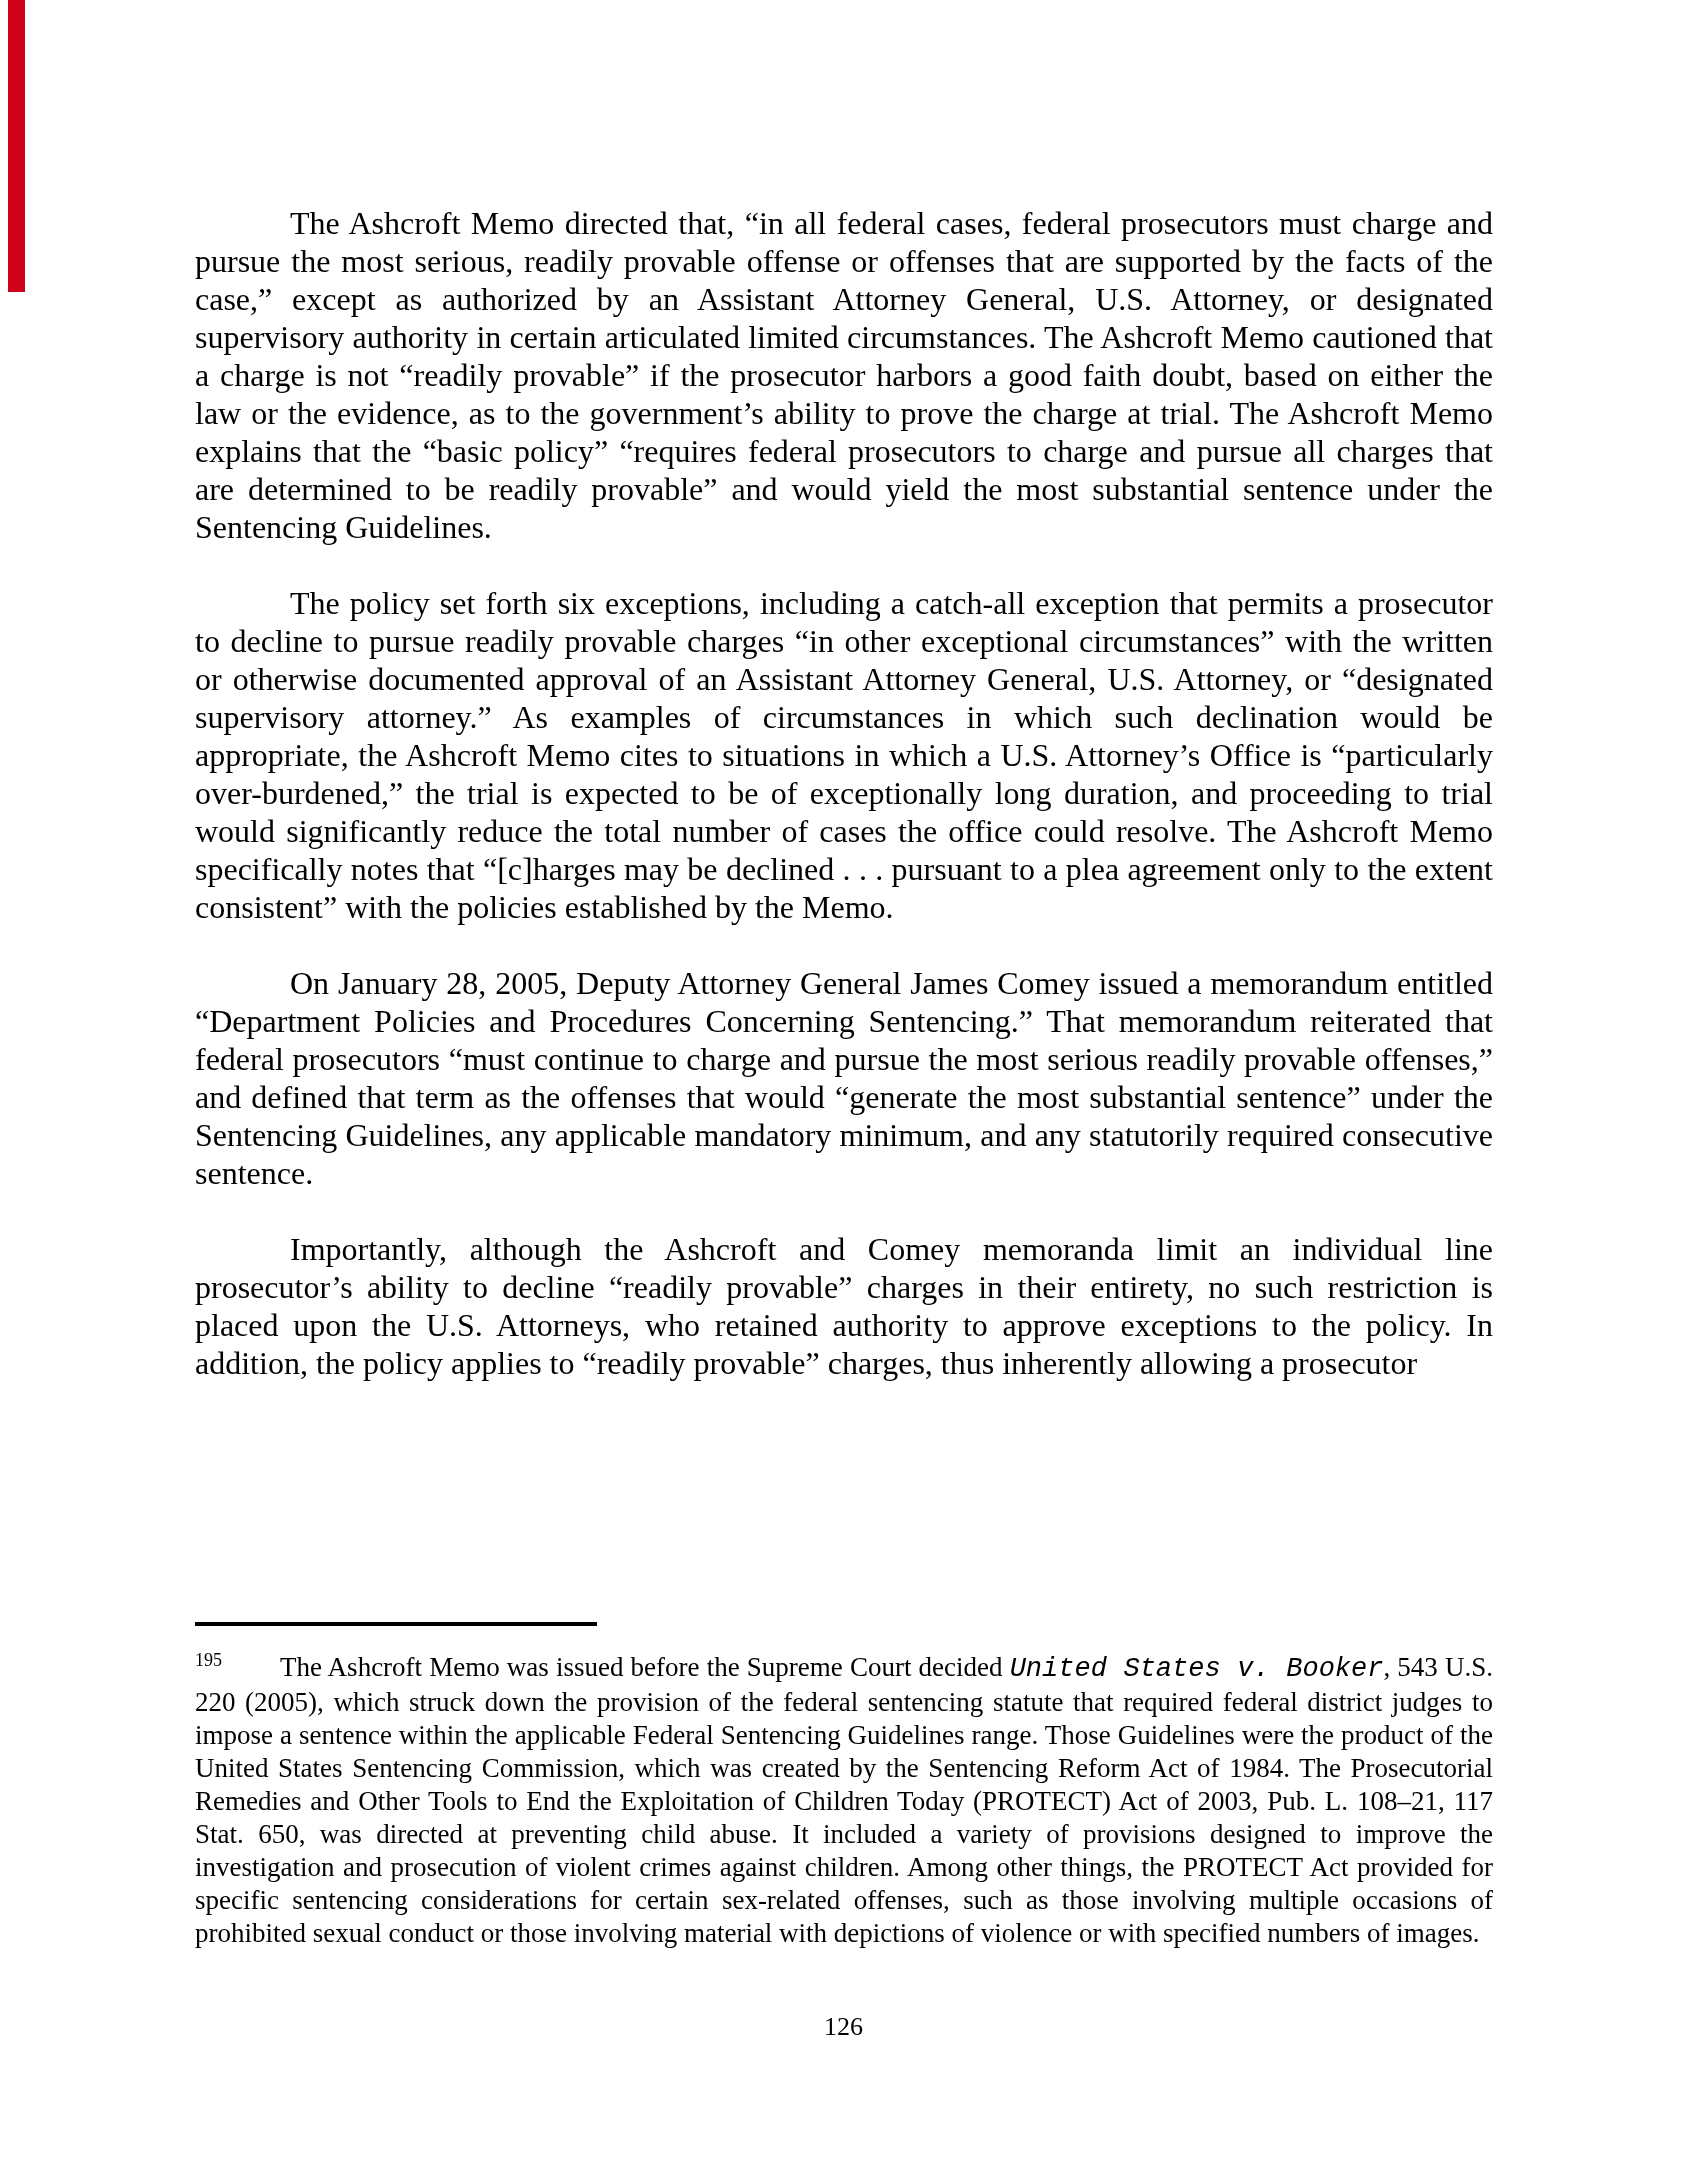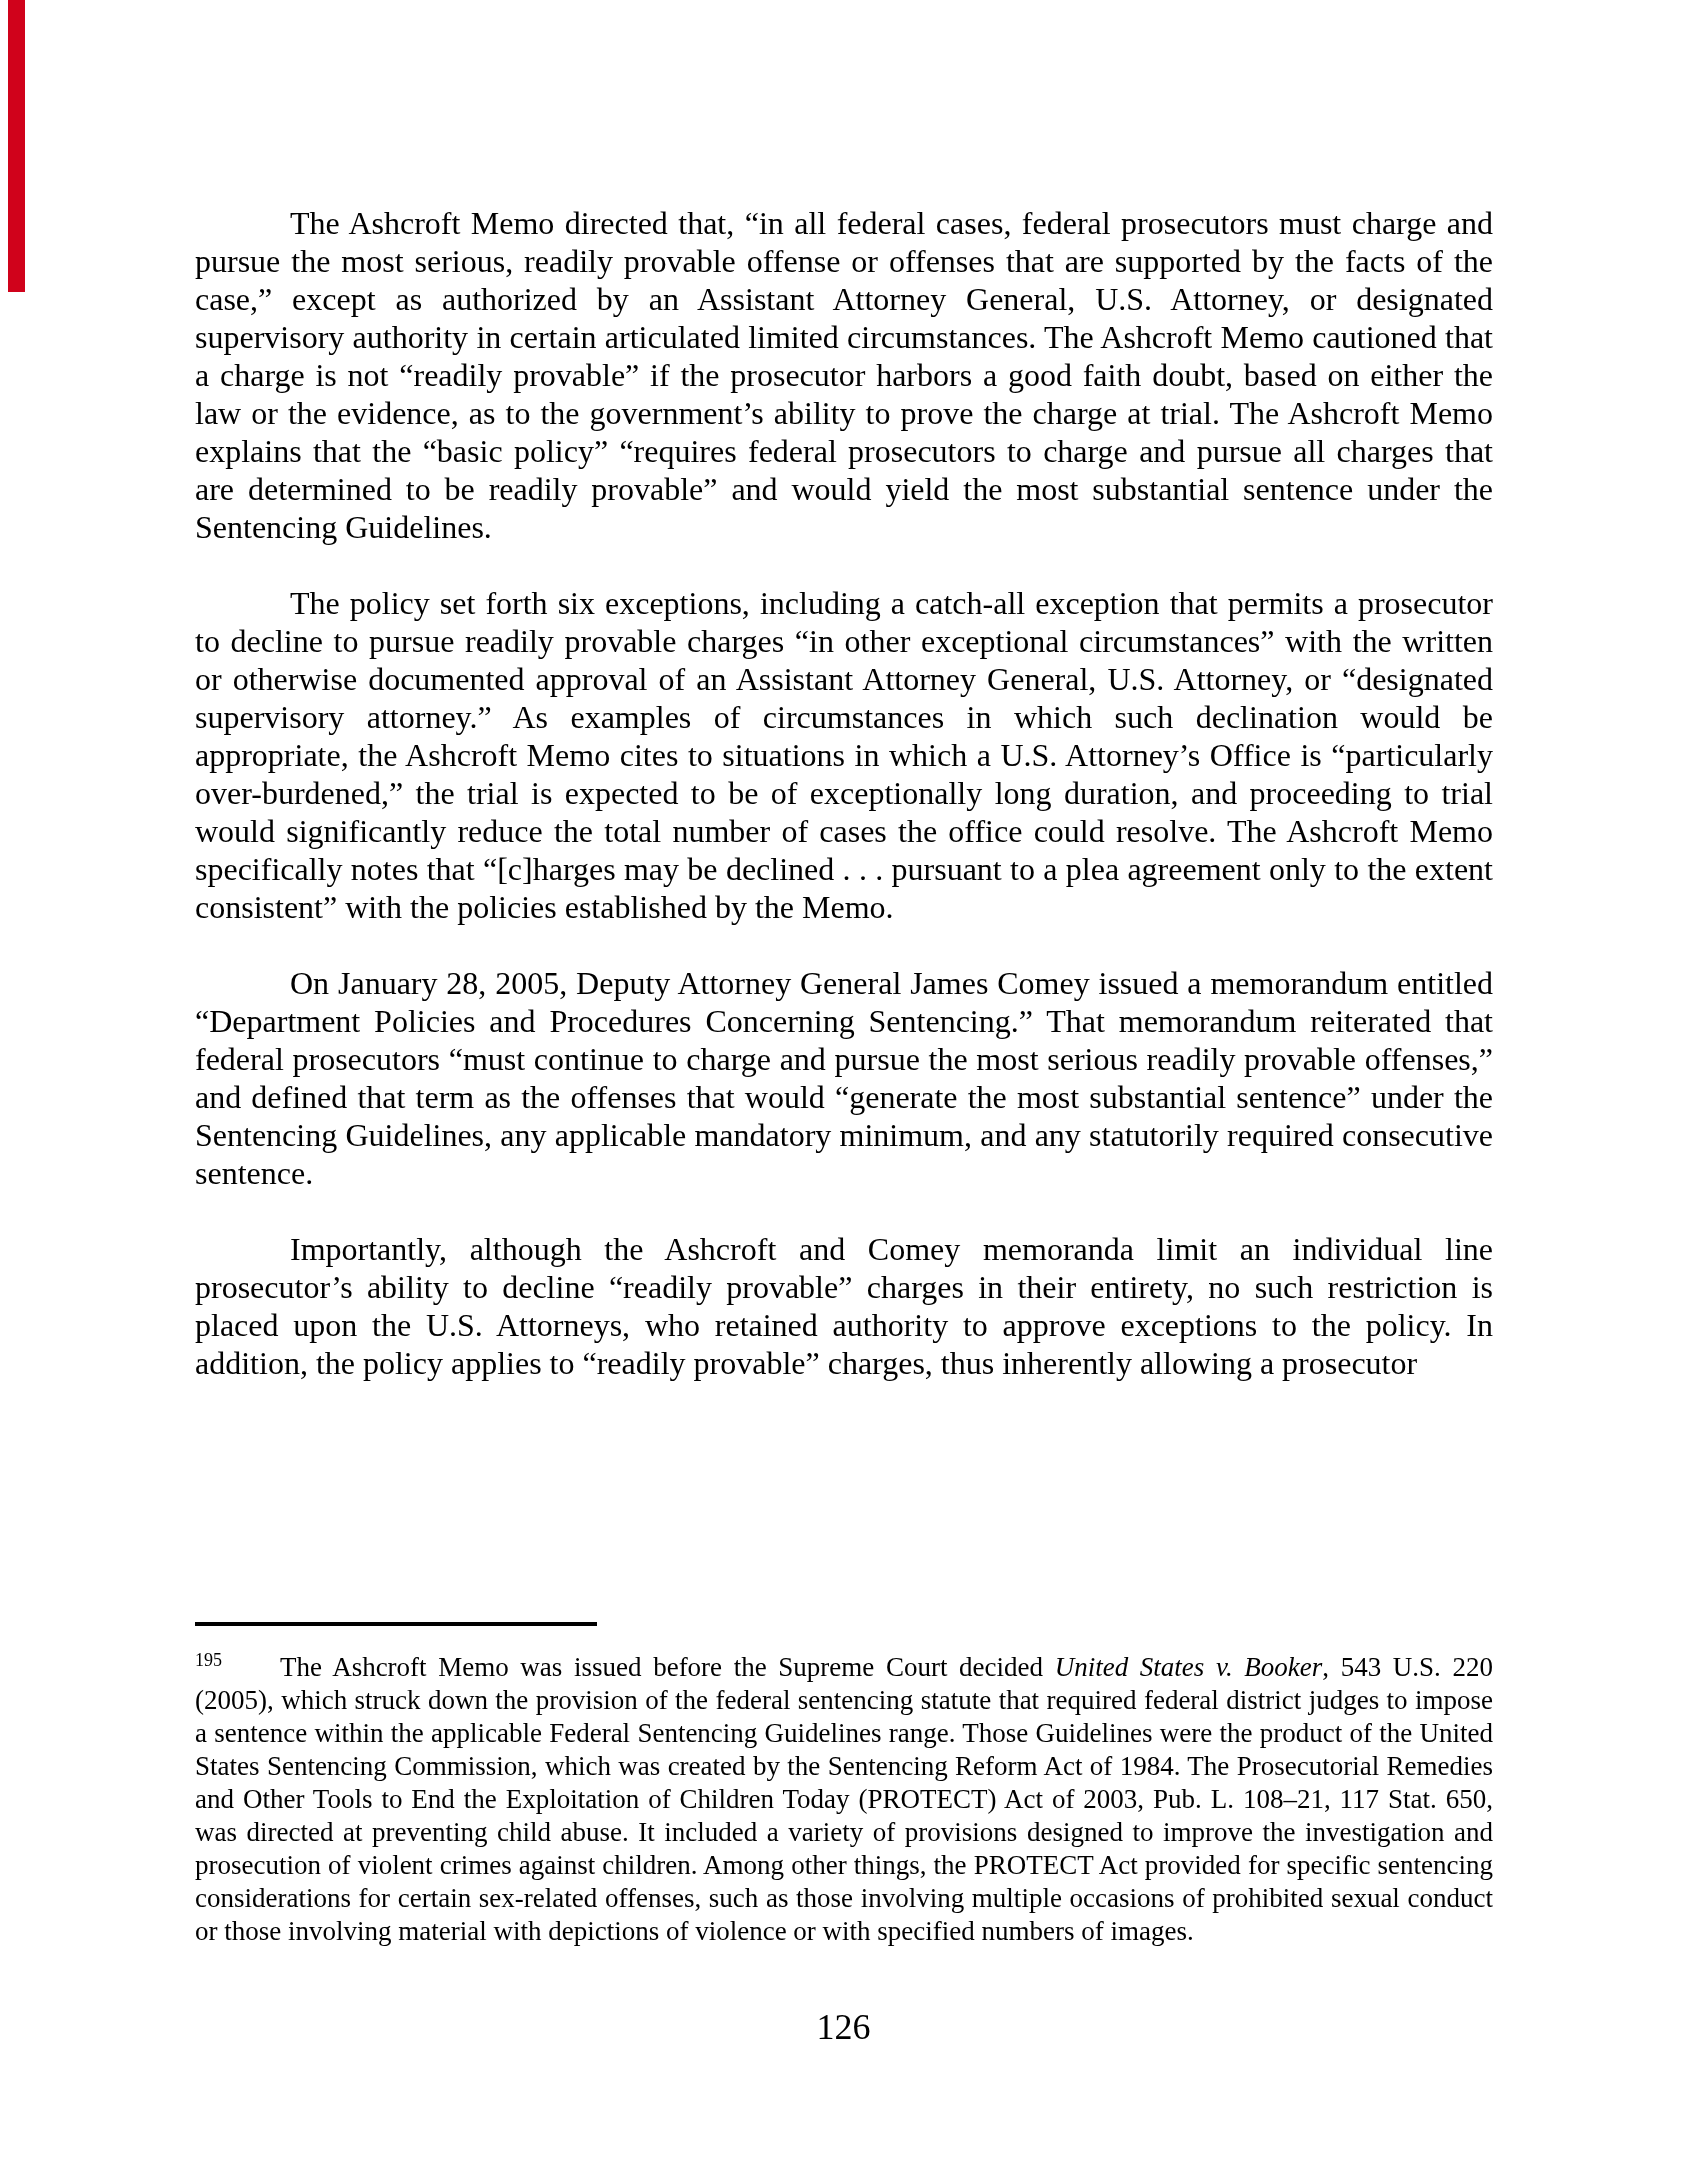--- a/index.html
+++ b/index.html
@@ -64,29 +64,30 @@
     margin: 0 0 25px 0;
   }
   .fn-marker {
     font-size: 18px;
     line-height: 0;
     vertical-align: super;
     margin-right: 58px;
   }
   .case-citation {
     font-style: italic;
+    font-family: Liberation Mono, monospace;
   }
   
   .page-number {
     position: absolute;
     left: 0;
     top: 2009px;
     width: 100%;
     text-align: center;
-    font-size: 36px;
+    font-size: 26px;
     line-height: 36px;
   }
 </style>
 </head>
 <body>
 
 <div class="page">
 
   <div class="red-mark"></div>
 

